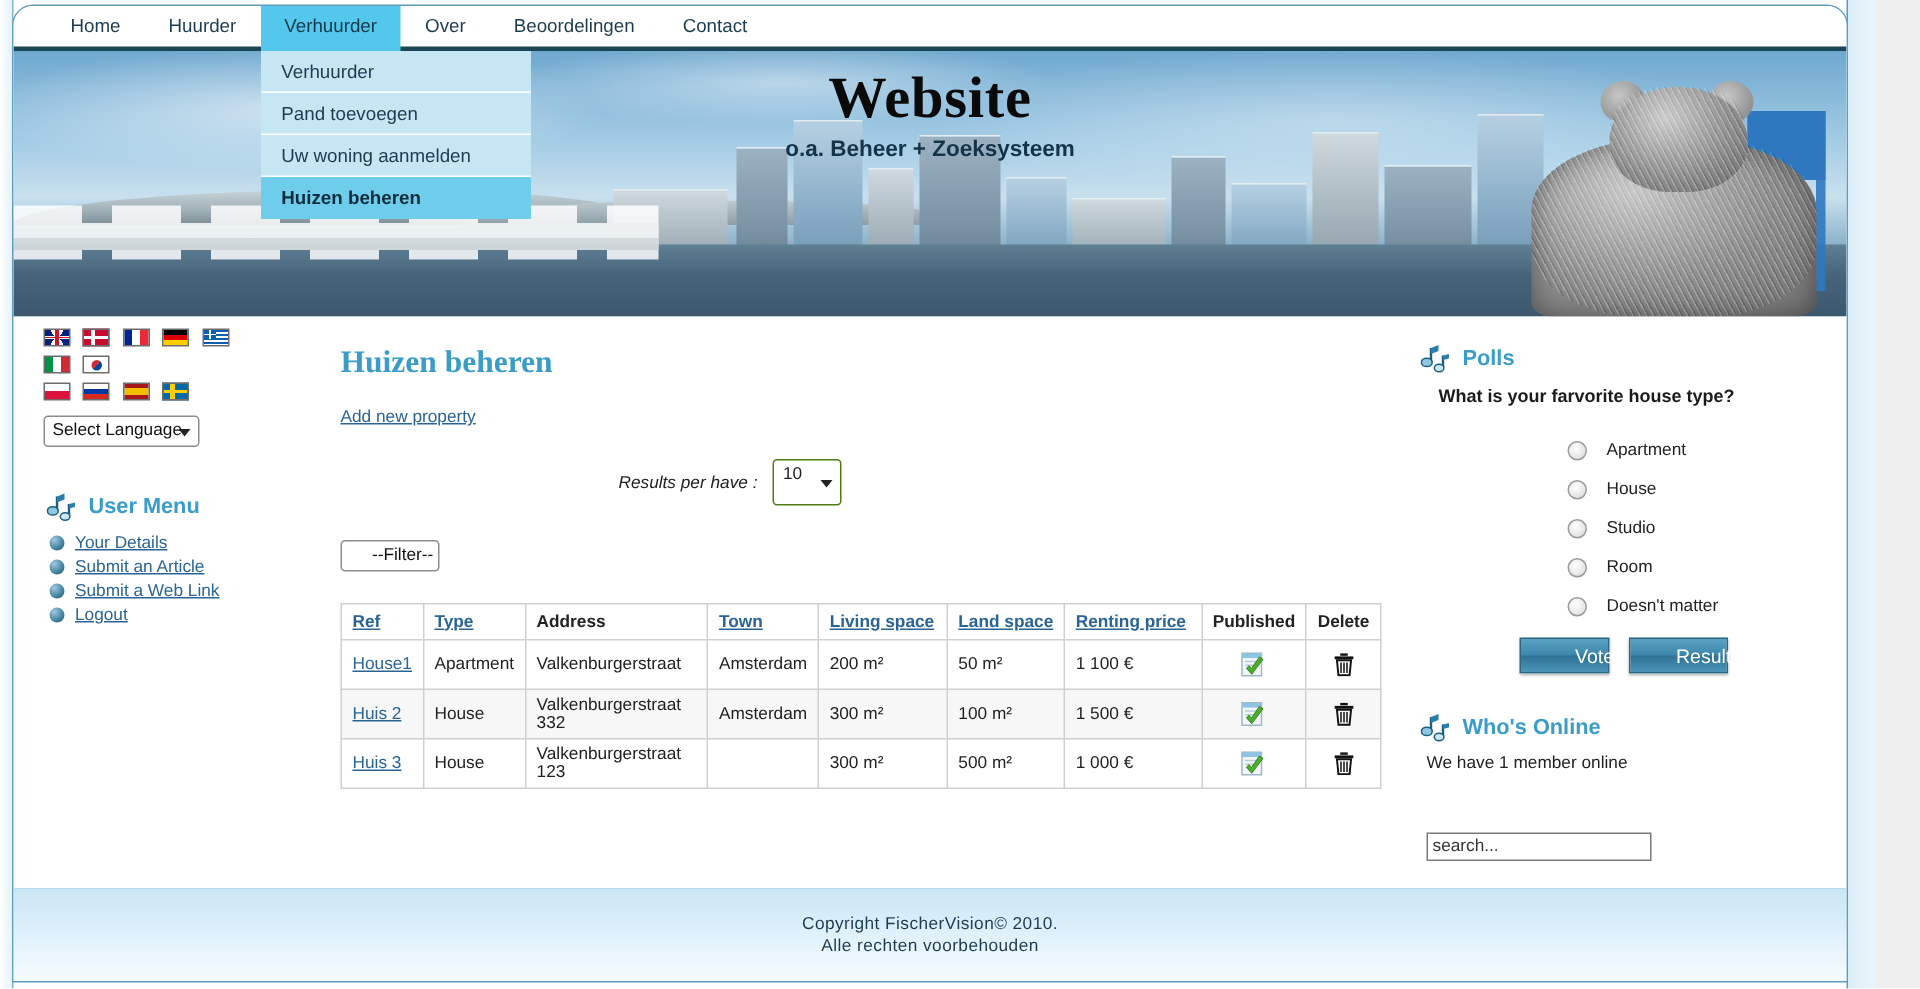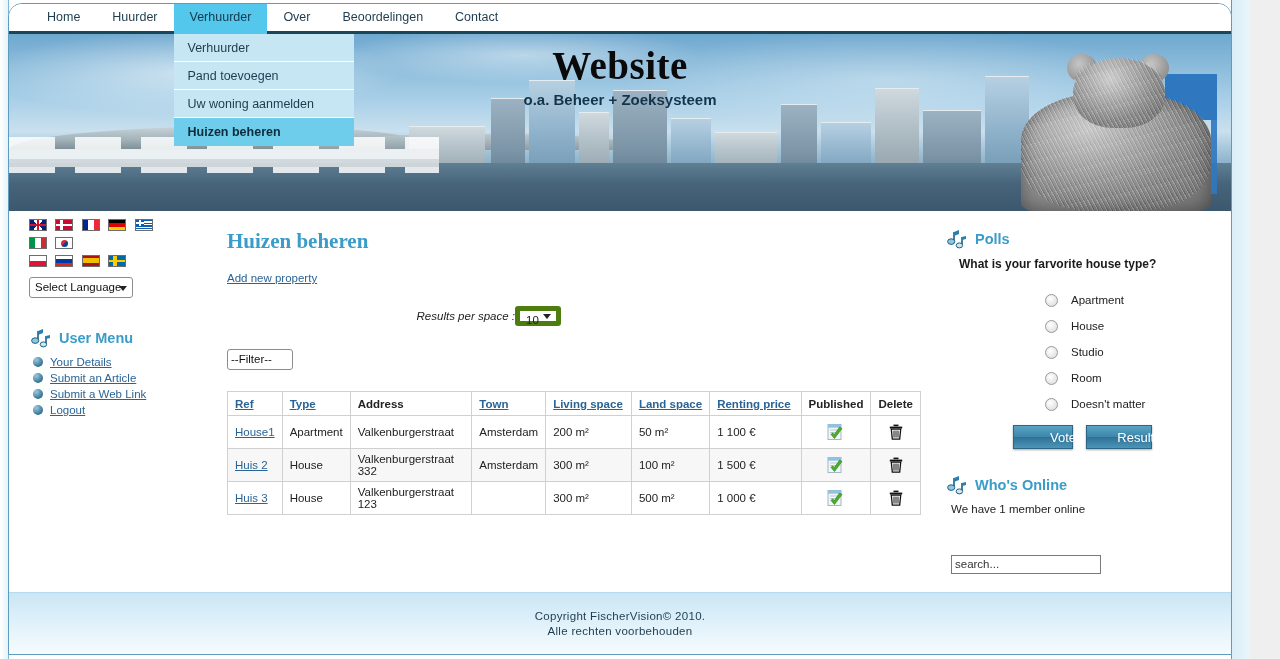--- a/index.html
+++ b/index.html
@@ -313,33 +313,33 @@
     margin: 18px 0 0 6px;
     font-size: 11.5px; color: #2a6496; text-decoration: underline;
   }
   .rpp-row {
     display: flex; justify-content: flex-end; align-items: center;
     margin: 20px 364px 0 0;
     font-size: 11.5px; font-style: italic; color: #222;
   }
   .small-select {
     position: relative;
-    margin-left: 0;
-    width: 46px; height: 20px;
-    border: 5px solid #4d7c0f; border-radius: 3px;
+    margin-left: 10px;
+    width: 46px; height: 31px;
+    border: 1px solid #4d7c0f; border-radius: 3px;
     background: #fff; font-style: normal;
     font-size: 11.5px; line-height: 18px; padding-left: 6px;
   }
   .filter-select {
     position: relative;
     margin: 23px 0 0 6px;
     width: 66px; height: 21px;
     border: 1px solid #8d8d8d; border-radius: 3px;
     background: #fff;
-    font-size: 11.5px; line-height: 19px; padding-left: 3px; color: #111;
+    font-size: 11.5px; line-height: 19px; padding-left: 20px; color: #111;
   }
 
   table.props {
     margin: 21px 4px 0 6px;
     border-collapse: collapse;
     font-size: 11.5px;
     color: #222;
   }
   table.props th, table.props td {
     border: 1px solid #d0d0d0;
@@ -550,21 +550,21 @@
           </li>
         </ul>
       </aside>
 
       <main class="col-main">
         <h1 class="page-title">Huizen beheren</h1>
 
         <a class="addnew" href="#">Add new property</a>
 
         <div class="rpp-row">
-          <span>Results per space :</span>
+          <span>Results per have :</span>
           <div class="small-select">
             <span>10</span>
             <span class="caret"></span>
           </div>
         </div>
 
         <div class="filter-select">
           <span>--Filter--</span>
           <span class="caret"></span>
         </div>

